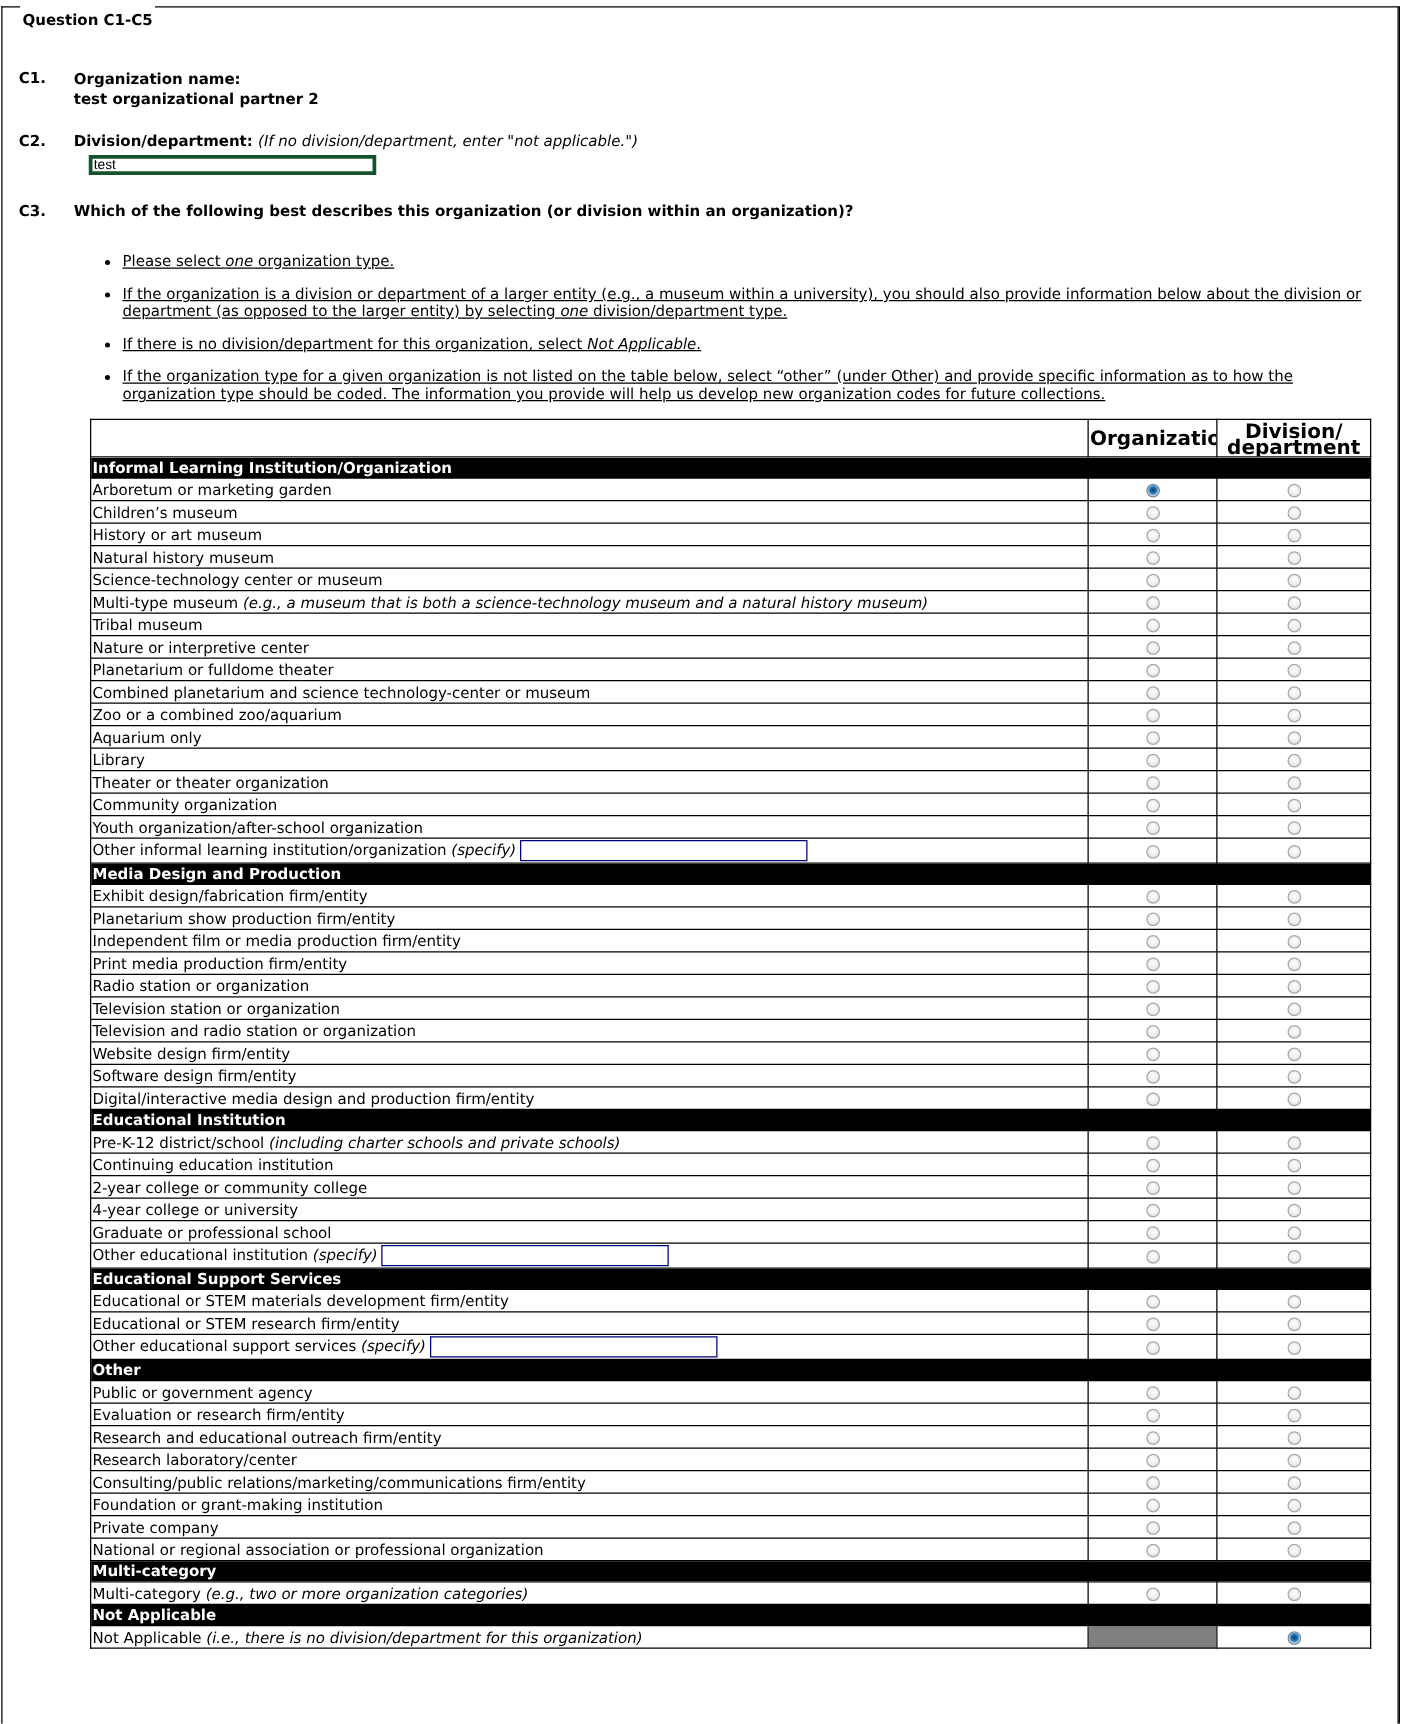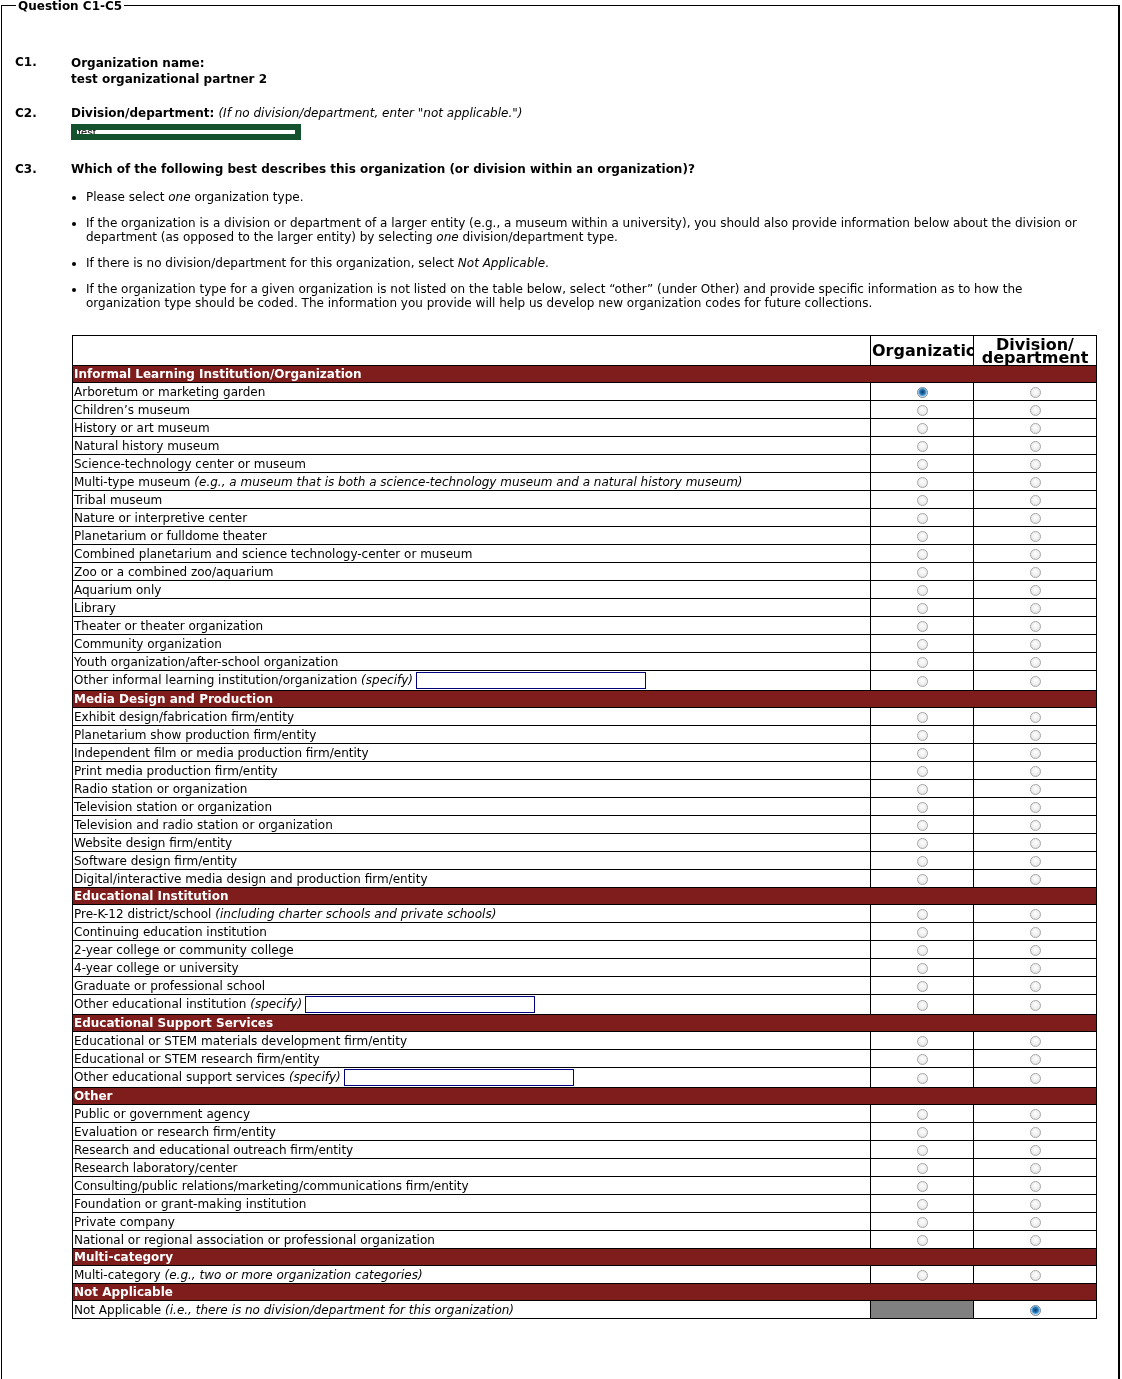--- a/index.html
+++ b/index.html
@@ -6,42 +6,42 @@
   body {
     width: 1122px; height: 1379px; overflow: hidden; position: relative;
     font-family: "DejaVu Sans", "Liberation Sans", sans-serif;
     font-size: 12px; color: #000;
   }
   .fieldset {
     position: absolute; left: 1px; top: 5px; width: 1118px; height: 1400px;
     border: 1px solid #000; border-bottom: none; box-sizing: border-box;
   }
   .legend {
-    position: absolute; left: 14px; top: -7px; background: #fff; padding: 1px 2px;
+    position: absolute; left: 14px; top: -7px; background: #fff; padding: 11px 2px;
     font-weight: bold; font-size: 12px; line-height: 13px; text-align: right;
   }
   .q { position: absolute; left: 15px; font-weight: bold; }
   .qnum { position: absolute; left: 0; width: 50px; }
-  .qbody { position: absolute; left: 56px; white-space: nowrap; }
+  .qbody { position: absolute; left: 44px; white-space: nowrap; }
   .hint { font-weight: normal; font-style: italic; }
   .text-input {
-    position: absolute; border: 6px solid #14532d; height: 16px; box-sizing: border-box;
+    position: absolute; border: 3px solid #14532d; height: 16px; box-sizing: border-box;
     font-family: "Liberation Sans", sans-serif; font-size: 11px; padding: 0 1px; line-height: 14px;
     background: #fff;
   }
-  ul.bullets { position: absolute; left: 70px; top: 190px; width: 1010px; margin: 0; padding: 0; list-style: none; }
+  ul.bullets { position: absolute; left: 70px; top: 190px; width: 1010px; margin: 12px; padding: 0; list-style: none; text-decoration: underline; }
   ul.bullets li { position: relative; padding-left: 16px; margin: 0 0 12px 0; line-height: 14px; }
   ul.bullets li .dot { position: absolute; left: 2px; top: 6px; width: 4px; height: 4px; background: #000; border-radius: 50%; }
   table.grid {
     position: absolute; left: 72px; top: 335px; width: 1024px;
     border-collapse: collapse; table-layout: fixed;
   }
   table.grid td, table.grid th { border: 1px solid #000; padding: 0 1px; white-space: nowrap; overflow: hidden; }
   table.grid th { font-weight: bold; font-size: 16px; line-height: 13px; text-align: center; height: 29px; }
-  tr.cat td { background: #7f1d1d; color: #fff; font-weight: bold; height: 16px; line-height: 15px; padding: 0 1px; }
+  tr.cat td { background: #000000; color: #fff; font-weight: bold; height: 16px; line-height: 15px; padding: 0 1px; }
   tr.item td { height: 17px; line-height: 16px; }
   tr.item.spec td { height: 19px; }
   td.radio-cell { text-align: center; padding: 0; }
   td.na-cell { background: #808080; }
   .radio {
     display: inline-block; width: 11px; height: 11px; border-radius: 50%; vertical-align: middle;
     border: 1px solid #a8a8a8; box-sizing: border-box;
     background: radial-gradient(circle at 50% 40%, #ffffff 0%, #ececec 60%, #d2d2d2 100%);
   }
   .radio.checked {

